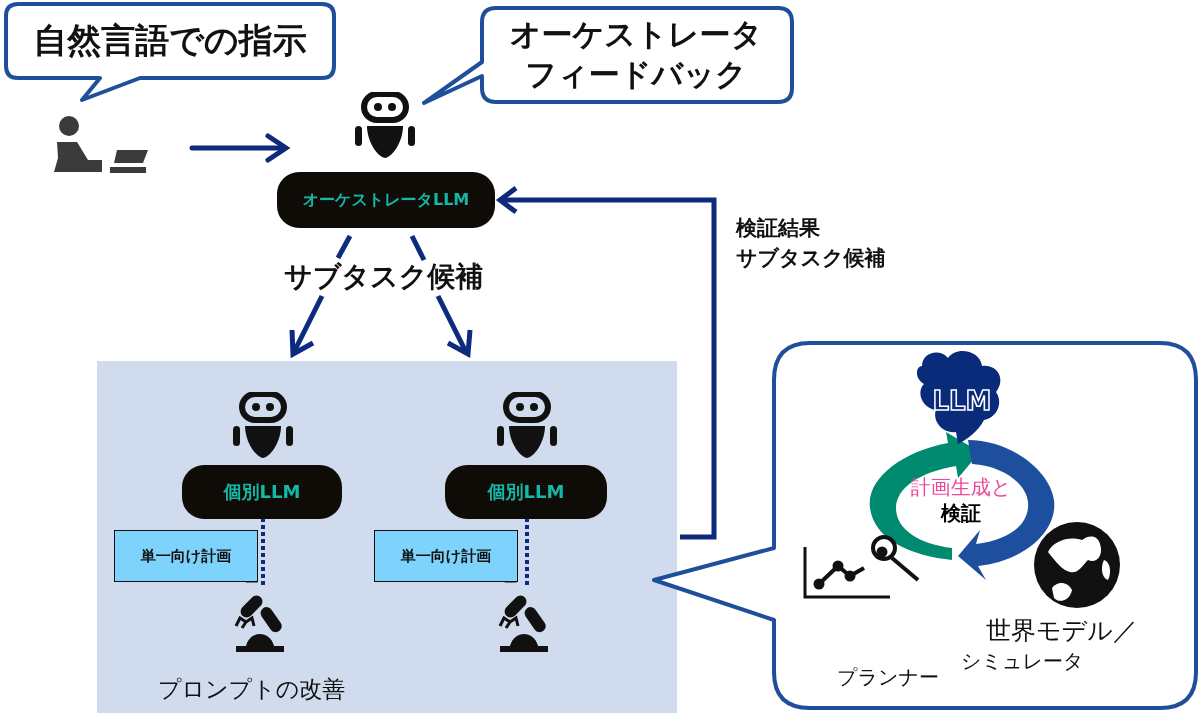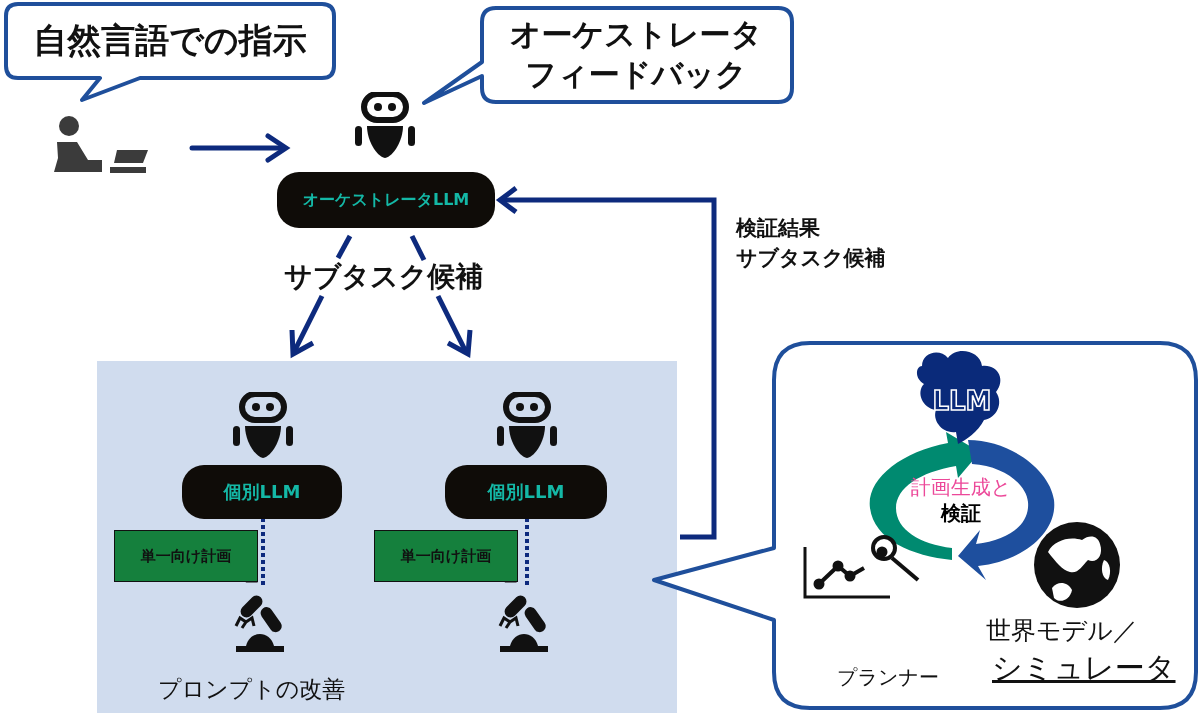--- a/index.html
+++ b/index.html
@@ -5,21 +5,21 @@
   html, body { margin:0; padding:0; background:#ffffff; }
   body { width:1200px; height:727px; position:relative; overflow:hidden;
          font-family:"DejaVu Sans", sans-serif; color:#111; }
   .abs { position:absolute; }
   svg.canvas { position:absolute; left:0; top:0; }
   .bubble-text { position:absolute; font-weight:bold; color:#111; text-align:center; }
   .pill { position:absolute; background:#0f0c08; color:#14b8a6; border-radius:22px;
           display:flex; flex-direction:row; align-items:center; justify-content:center;
           font-weight:bold; }
   .label { position:absolute; font-weight:bold; color:#111; white-space:nowrap; }
-  .plan-card { position:absolute; background:#15803d; border:1.5px solid #111;
+  .plan-card { position:absolute; background:#7dd3fc; border:1.5px solid #111;
                font-size:15px; font-weight:bold; display:flex; align-items:center;
                justify-content:center; white-space:nowrap; }
   .thin { position:absolute; font-weight:normal; color:#111; white-space:nowrap; }
 </style>
 </head>
 <body>
 
 <svg class="canvas" width="1200" height="727" viewBox="0 0 1200 727">
 
   <rect x="97" y="361" width="580" height="352" fill="#d0dcee"></rect>
@@ -169,13 +169,13 @@
   <span>単一向け計画</span>
 </div>
 
 <div class="thin" style="left:158px;top:674px;font-size:23px;">プロンプトの改善</div>
 
 <div class="abs" style="left:926px;top:386px;width:72px;text-align:center;font-size:26px;font-weight:bold;color:#0a2a7a;-webkit-text-stroke:1.5px #fff;">LLM</div>
 <div class="abs" style="left:886px;top:474px;width:150px;text-align:center;font-size:20px;font-weight:normal;color:#ec4899;">計画生成と</div>
 <div class="abs" style="left:886px;top:500px;width:150px;text-align:center;font-size:20px;font-weight:bold;color:#000000;">検証</div>
 <div class="thin" style="left:805px;top:664px;font-size:20px;margin-left:32px;">プランナー</div>
 <div class="thin" style="left:986px;top:614px;font-size:25px;">世界モデル／</div>
-<div class="thin" style="left:992px;top:648px;font-size:30px;text-decoration:underline;">シミュレータ</div>
+<div class="thin" style="left:961px;top:648px;font-size:20px;">シミュレータ</div>
 
 </body></html>

